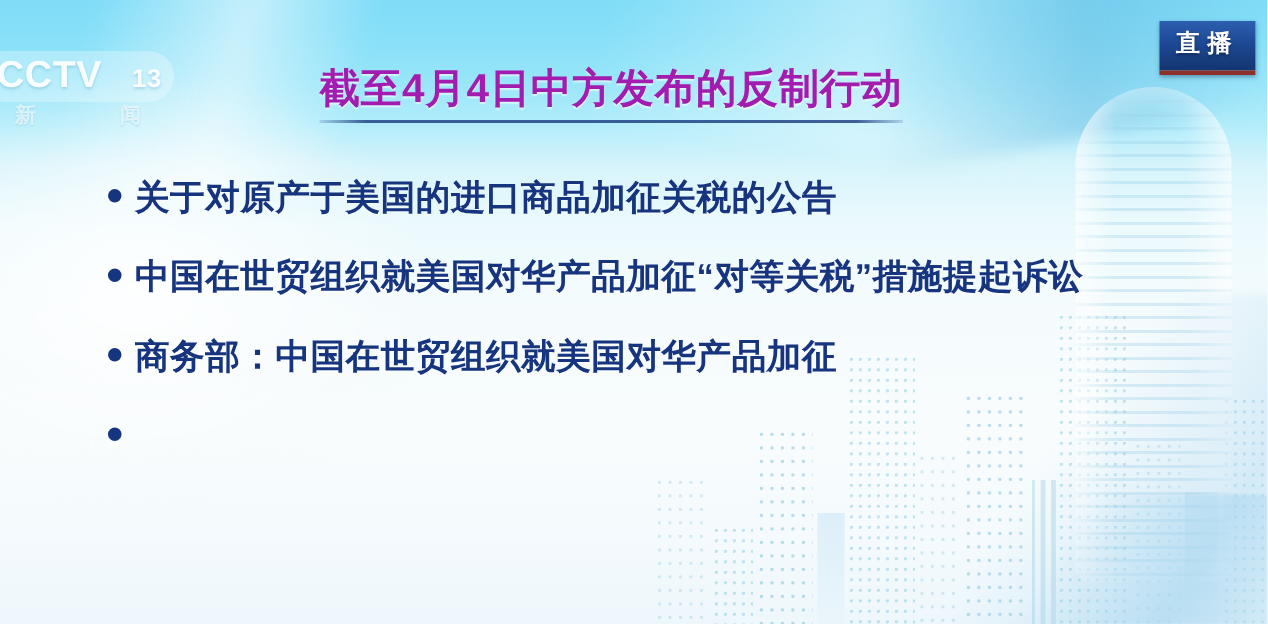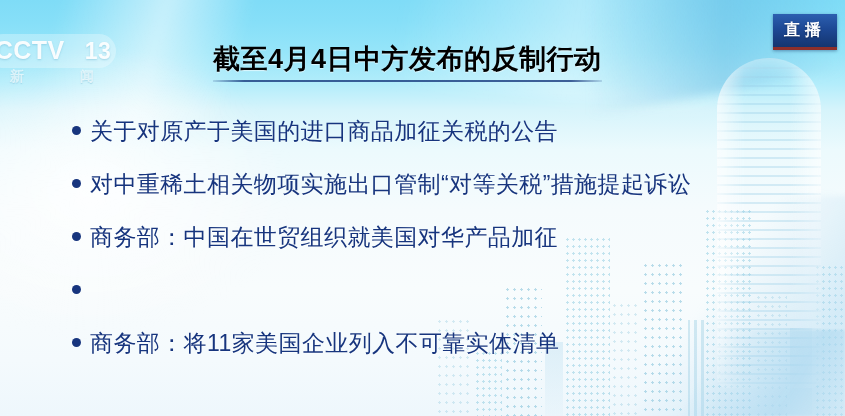--- a/index.html
+++ b/index.html
@@ -156,21 +156,21 @@
     width: 126px;
     text-align: center;
     font-size: 25px;
     font-weight: bold;
     letter-spacing: .5px;
     color: rgba(255,255,255,.93);
     line-height: 30px;
     text-shadow: 0 1px 2px rgba(120,190,215,.55);
   }
   .logo-num {
-    font-size: 23px;
+    font-size: 17px;
     margin-left: 20px;
   }
   .logo-sub {
     position: absolute;
     left: 24px; top: 36px;
     width: 84px;
     display: flex;
     justify-content: space-between;
     font-size: 14px;
     font-weight: bold;
@@ -199,21 +199,21 @@
 
   
   .headline-wrap {
     position: absolute;
     left: 213px;
     top: 42px;
   }
   .headline {
     font-size: 27px;
     font-weight: bold;
-    color: #000000;
+    color: #a21caf;
     letter-spacing: .5px;
     line-height: 34px;
     white-space: nowrap;
     text-shadow: 0 1px 1px rgba(255,255,255,.6);
   }
   .headline-rule {
     margin-top: 4px;
     height: 2px;
     background: linear-gradient(90deg, rgba(23,58,126,.15) 0%, rgba(23,58,126,.80) 8%, rgba(23,58,126,.80) 92%, rgba(23,58,126,.15) 100%);
   }
@@ -233,21 +233,21 @@
   .bullet-dot {
     flex: 0 0 auto;
     width: 9px;
     height: 9px;
     border-radius: 50%;
     background: #17357e;
     margin-right: 9px;
   }
   .bullet-text {
     font-size: 23px;
-    font-weight: normal;
+    font-weight: bold;
     color: #17357e;
     letter-spacing: .4px;
     line-height: 28px;
     white-space: nowrap;
     text-shadow: 0 1px 1px rgba(255,255,255,.55);
   }
 </style>
 </head>
 <body>
 
@@ -297,28 +297,24 @@
     <div class="headline-rule"></div>
   </div>
 
   <div class="bullets">
     <div class="bullet-row">
       <span class="bullet-dot"></span>
       <span class="bullet-text">关于对原产于美国的进口商品加征关税的公告</span>
     </div>
     <div class="bullet-row">
       <span class="bullet-dot"></span>
-      <span class="bullet-text">对中重稀土相关物项实施出口管制“对等关税”措施提起诉讼</span>
+      <span class="bullet-text">中国在世贸组织就美国对华产品加征“对等关税”措施提起诉讼</span>
     </div>
     <div class="bullet-row">
       <span class="bullet-dot"></span>
       <span class="bullet-text">商务部：中国在世贸组织就美国对华产品加征</span>
     </div>
     <div class="bullet-row">
       <span class="bullet-dot"></span>
     </div>
-    <div class="bullet-row">
-      <span class="bullet-dot"></span>
-      <span class="bullet-text">商务部：将11家美国企业列入不可靠实体清单</span>
-    </div>
   </div>
 
 </div>
 
 </body></html>

